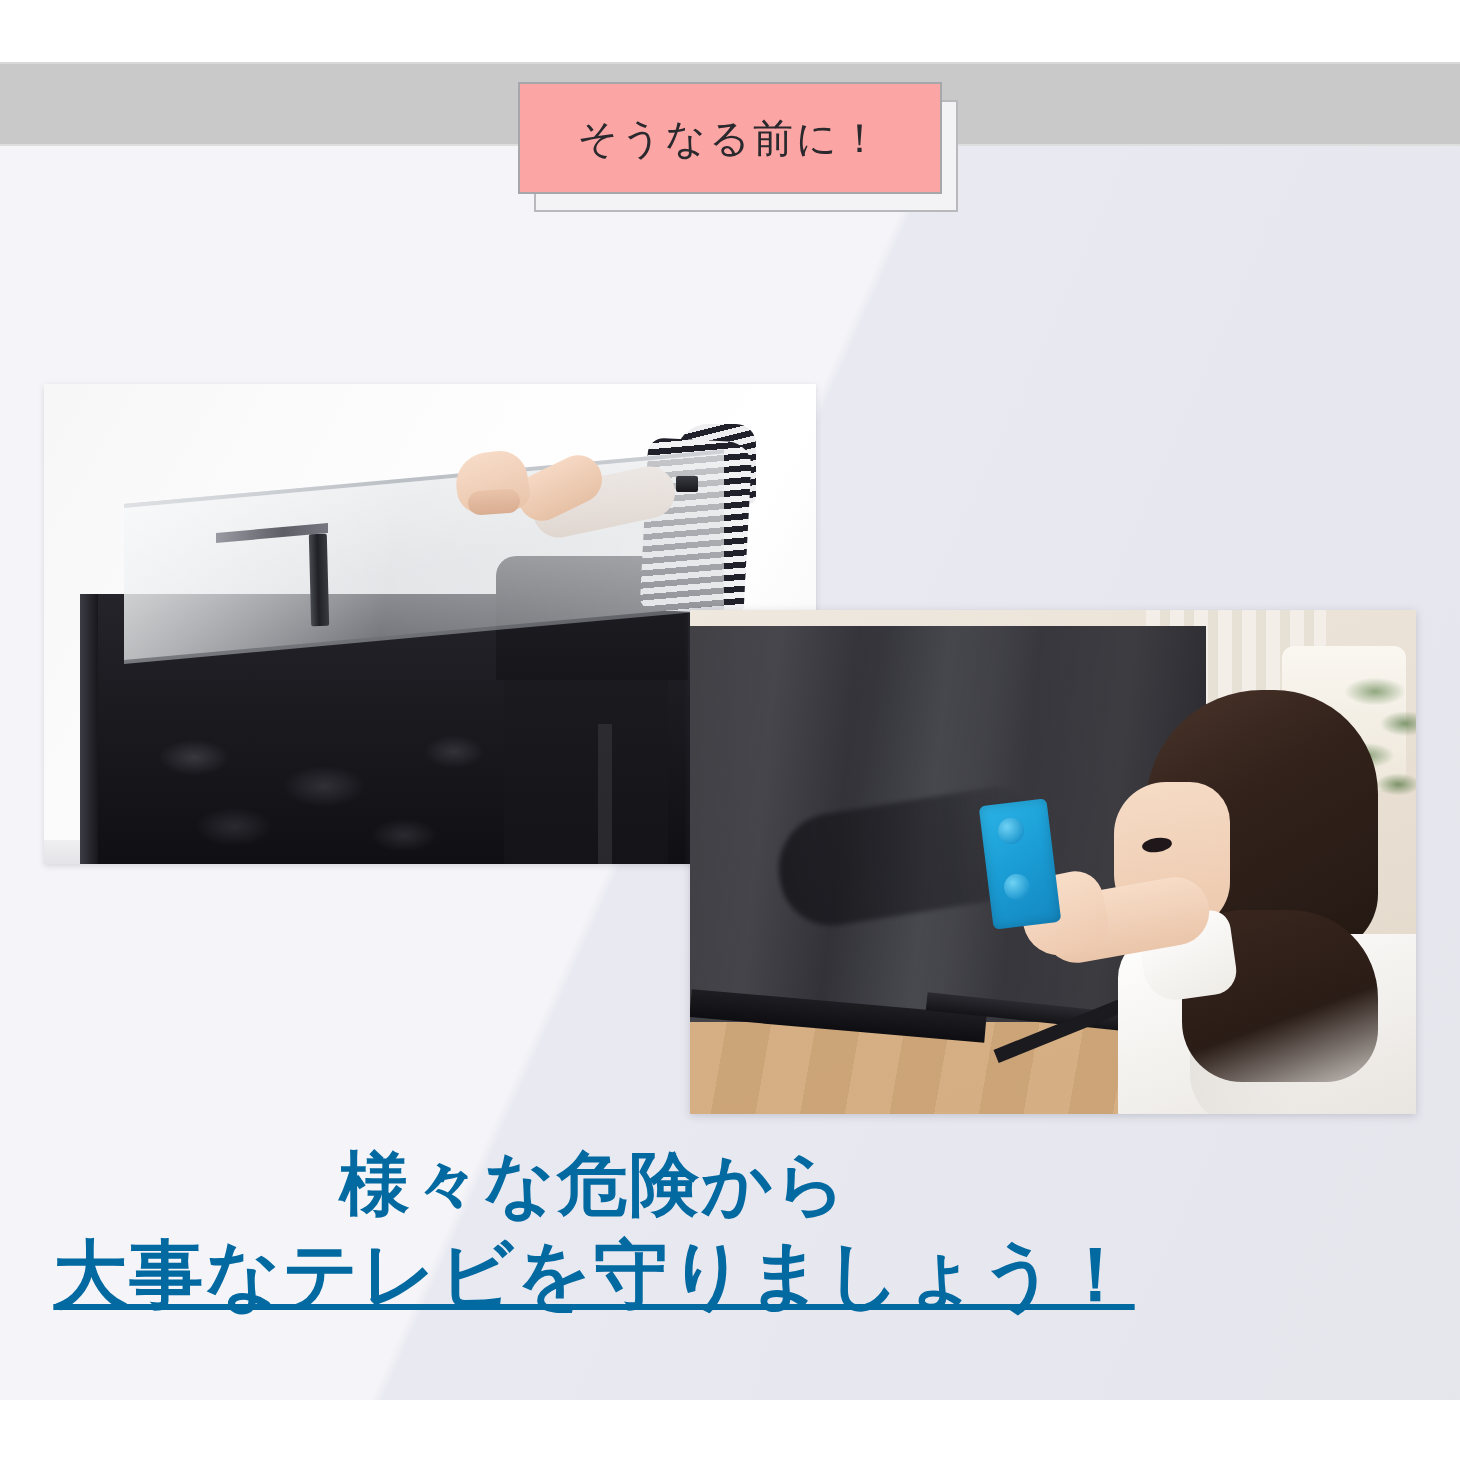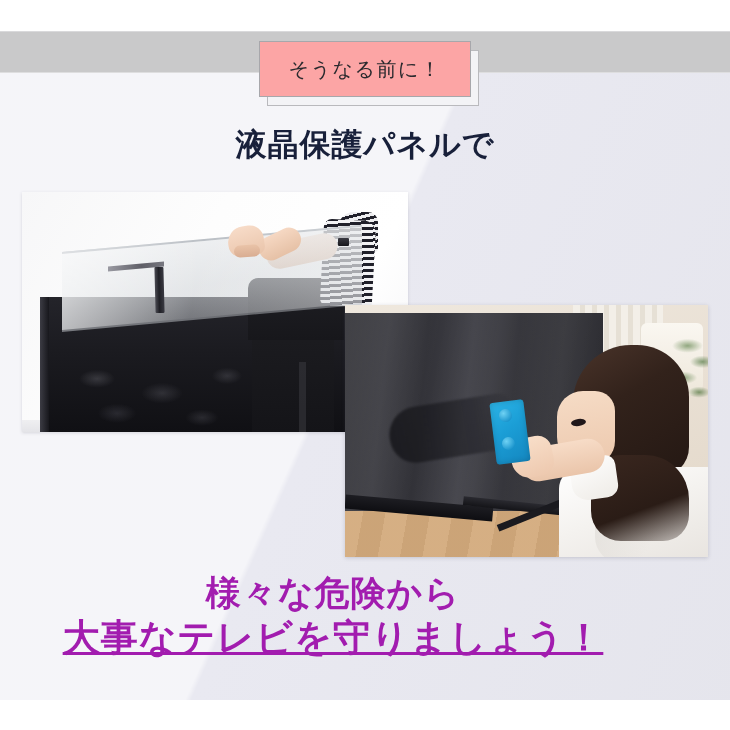--- a/index.html
+++ b/index.html
@@ -463,25 +463,24 @@
   }
   .r-toy-stud-a { left: 154px; top: 104px; }
   .r-toy-stud-b { left: 157px; top: 132px; }
 
   
   .tagline {
     position: absolute;
     left: 0; top: 572px;
     width: 594px;
     text-align: center;
-    color: #a21caf;
+    color: #0369a1;
     font-weight: bold;
     letter-spacing: 1px;
     line-height: 1.22;
-    padding-left: 36px;
   }
   .tagline-line1 { font-size: 35px; white-space: nowrap; }
   .tagline-line2 { font-size: 37px; white-space: nowrap; text-decoration: underline; }
 </style>
 </head>
 <body>
 
 <div class="ad-canvas">
 
   <div class="band-top-white"></div>
@@ -490,21 +489,20 @@
   <div class="band-body-diagonal"></div>
   <div class="band-bottom-white"></div>
 
   <div class="ribbon-wrap">
     <div class="ribbon-shadow"></div>
     <div class="ribbon-front">
       <span class="ribbon-text">そうなる前に！</span>
     </div>
   </div>
 
-  <div class="headline">液晶保護パネルで</div>
 
   <div class="photo photo-left">
     <div class="l-wall"></div>
     <div class="l-floor"></div>
     <div class="l-tv"></div>
     <div class="l-tv-bezel-left"></div>
     <div class="l-tv-reflection"></div>
     <div class="l-legs"></div>
     <div class="l-legs-gap"></div>
     <div class="l-torso"></div>

